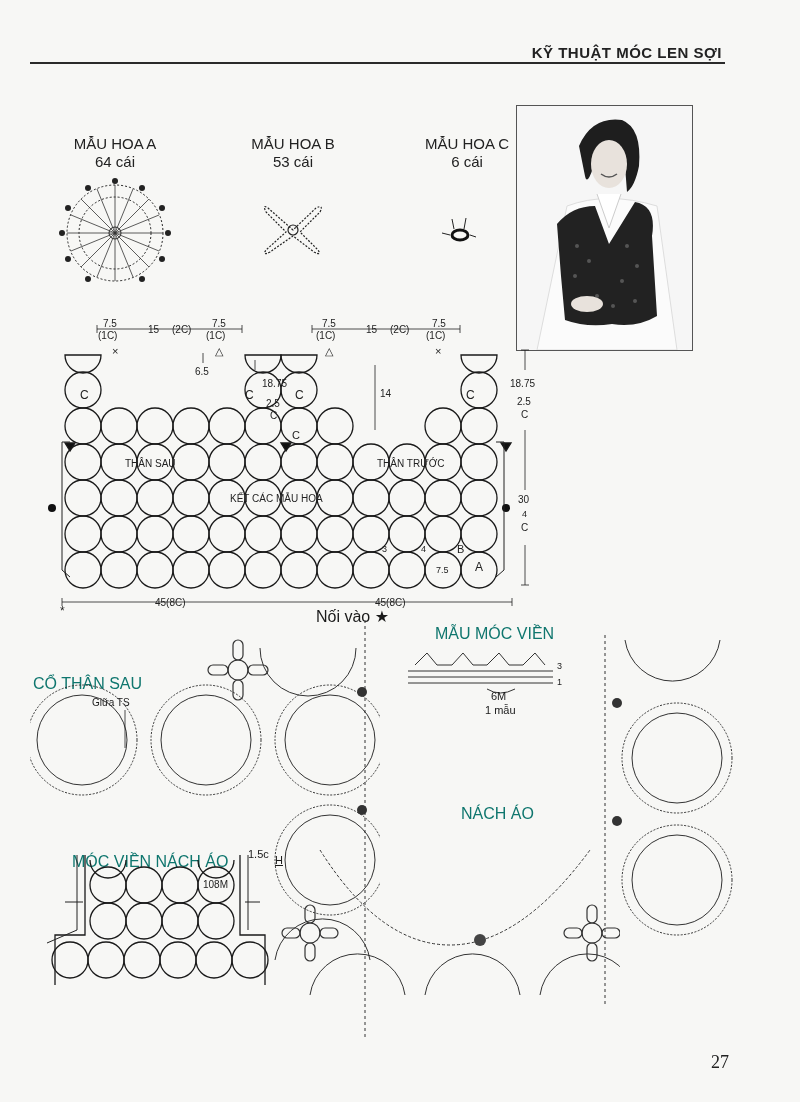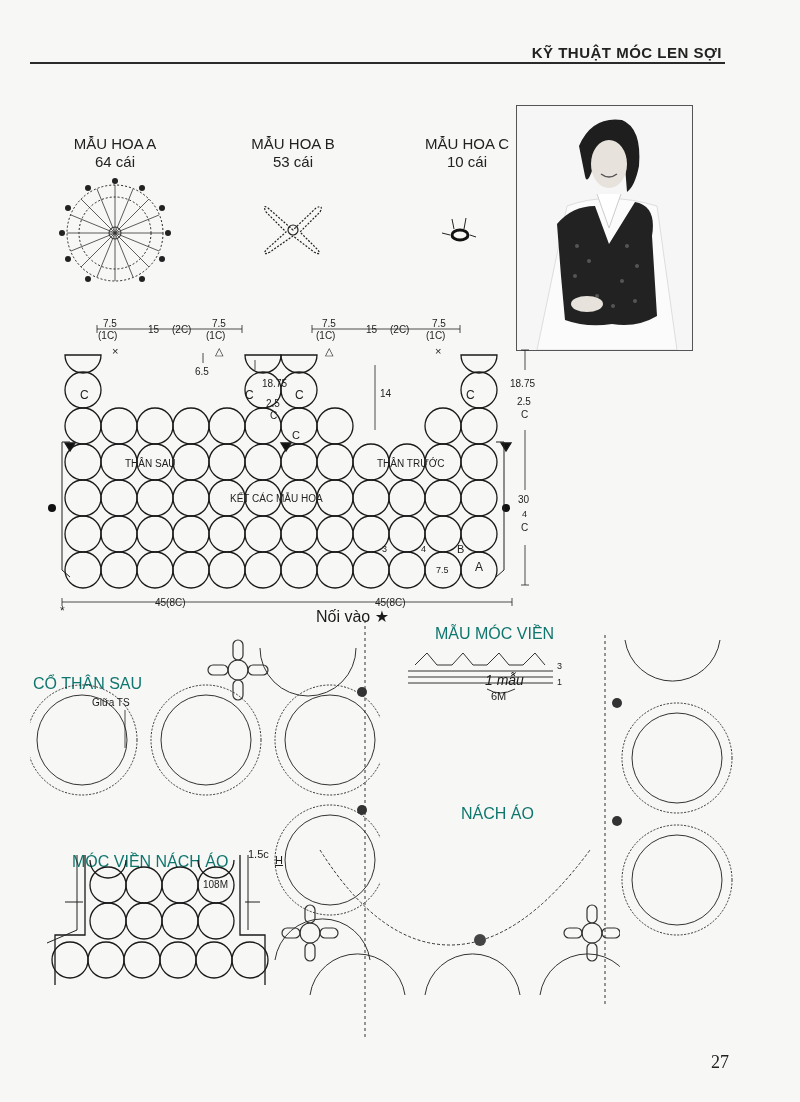--- a/index.html
+++ b/index.html
@@ -33,21 +33,21 @@
 <div class="abs motif-label" style="left:60px; top:135px; width:110px;text-align:center;">
   <div>MẪU HOA A</div>
   <div>64 cái</div>
 </div>
 <div class="abs motif-label" style="left:238px; top:135px; width:110px;">
   <div>MẪU HOA B</div>
   <div>53 cái</div>
 </div>
 <div class="abs motif-label" style="left:412px; top:135px; width:110px;">
   <div>MẪU HOA C</div>
-  <div>10 cái</div>
+  <div>6 cái</div>
 </div>
 
 <svg class="abs" style="left:50px; top:175px;" width="130" height="120">
   <g stroke="#222" fill="none" stroke-width="1" stroke-dasharray="2 2">
     <circle cx="65" cy="58" r="48"></circle>
     <circle cx="65" cy="58" r="36"></circle>
     <circle cx="65" cy="58" r="6" stroke-dasharray="none"></circle>
   </g>
   <g stroke="#333" stroke-width="0.8">
     <line x1="65" y1="10" x2="65" y2="106"></line>
@@ -316,21 +316,21 @@
     <line x1="3" y1="26" x2="148" y2="26"></line>
       <line x1="3" y1="32" x2="148" y2="32"></line>
       <line x1="3" y1="38" x2="148" y2="38"></line>
     <path d="M10 20 L22 8 L32 20 L47 20 L58 8 L68 20 L82 20 L94 8 L104 20 L118 20 L130 8 L140 20"></path>
     <path d="M82 44 Q95 52 110 44"></path>
   </g>
   <text x="152" y="24" font-size="9">3</text>
   <text x="152" y="40" font-size="9">1</text>
 </svg>
 <div class="abs" style="left:491px; top:690px; font-size:11px;">6M</div>
-<div class="abs" style="left:485px; top:672px; font-size:14px;font-style:italic;">1 mẫu</div>
+<div class="abs" style="left:485px; top:704px; font-size:11px;">1 mẫu</div>
 
 <svg class="abs" style="left:595px; top:625px;" width="205" height="380">
   <line x1="10" y1="10" x2="10" y2="380" stroke="#333" stroke-width="1" stroke-dasharray="3 3"></line>
   <g stroke="#333" fill="none" stroke-width="1">
     <path d="M30 15 A48 48 0 0 0 125 15"></path>
     <circle cx="82" cy="133" r="45"></circle>
     <circle cx="82" cy="255" r="45"></circle>
   </g>
   <g stroke="#333" fill="none" stroke-width="1" stroke-dasharray="2 1.5">
     <circle cx="82" cy="133" r="55"></circle>

